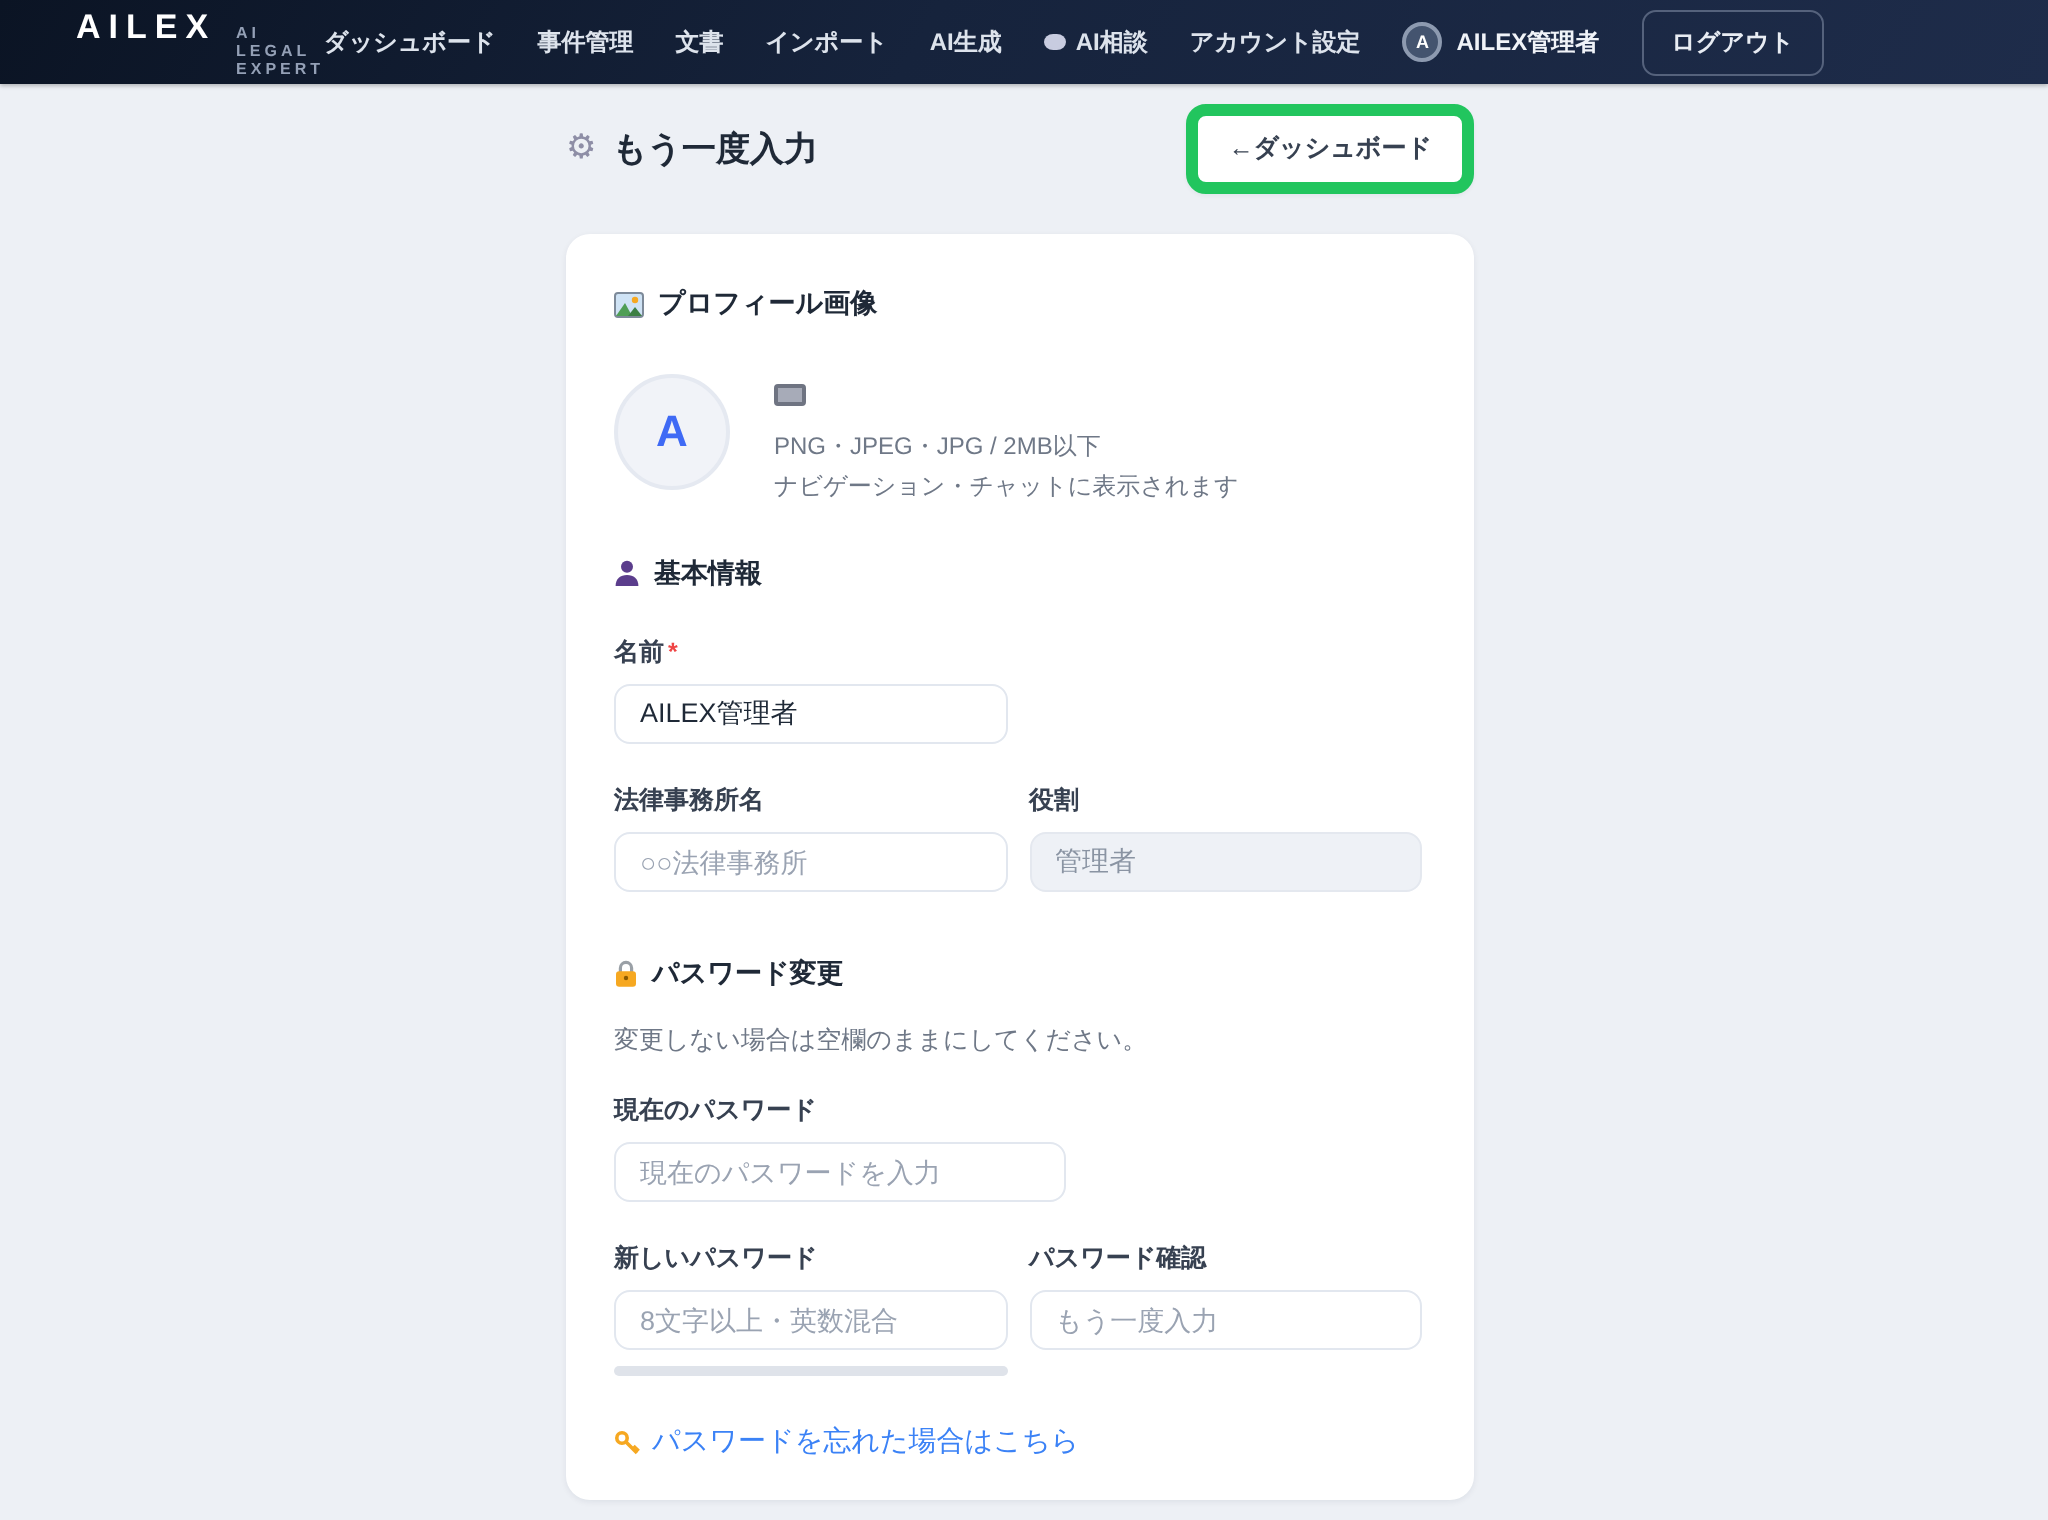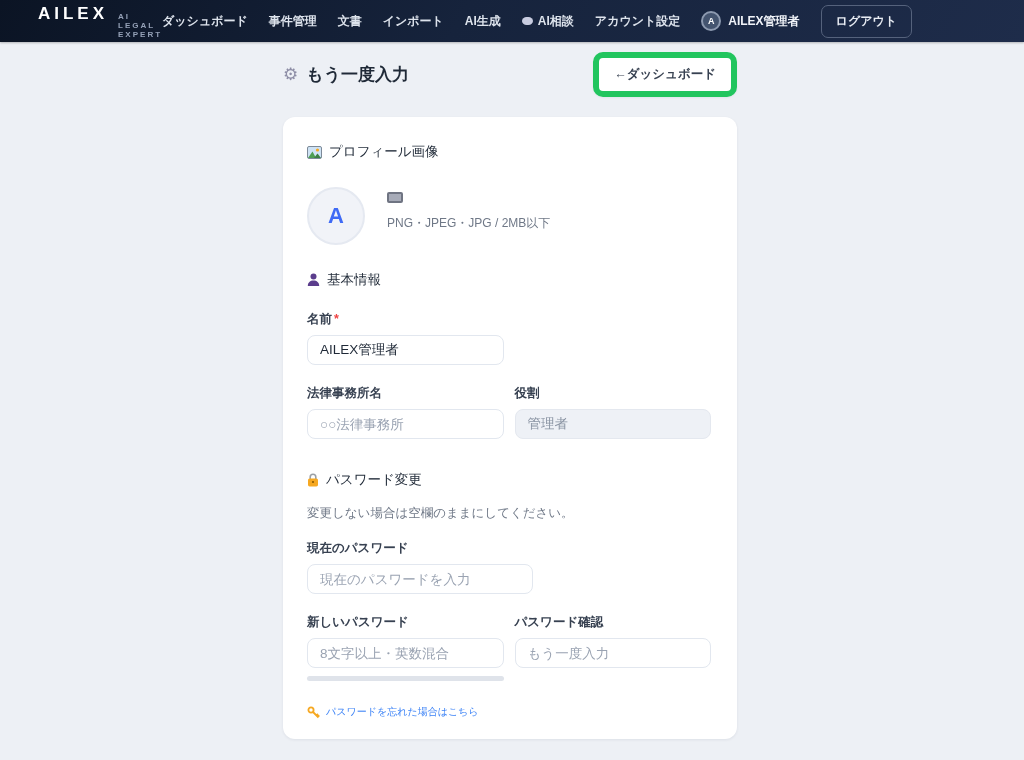--- a/index.html
+++ b/index.html
@@ -66,21 +66,21 @@
 
   
   .card {
     margin-top: 28px; margin-bottom: 13px;
     background: #ffffff; border-radius: 12px;
     box-shadow: 0 1px 3px rgba(20,30,60,.07);
     padding: 26px 26px 20px 24px;
   }
   .section-heading {
     display: flex; gap: 7px;
-    font-size: 13.5px; font-weight: 400; color: #1f2937;
+    font-size: 13.5px; font-weight: 700; color: #1f2937;
   }
   .icon-svg { display: inline-flex; align-items: center; }
 
   
   .profile-row { display: flex; align-items: flex-start; gap: 22px; margin-top: 26px; }
   .profile-avatar {
     width: 58px; height: 58px; border-radius: 50%;
     background: #f1f3f8; border: 2px solid #e5e9f1;
     display: flex; align-items: center; justify-content: center;
     color: #3f6af5; font-size: 22px; font-weight: 700; cursor: pointer;
@@ -117,21 +117,21 @@
   .pw-current { margin-top: 18px; }
   .pw-current .text-input { width: 226px; }
   .strength-track {
     width: 100%; height: 5px; margin-top: 8px;
     background: #dfe3ea; border-radius: 3px;
   }
   .forgot-row {
     display: flex; align-items: center; gap: 6px;
     margin-top: 24px; cursor: pointer;
   }
-  .forgot-link { color: #3b82f6; font-size: 10px; font-weight: 500; text-decoration: none; }
+  .forgot-link { color: #3b82f6; font-size: 14px; font-weight: 500; text-decoration: none; }
 </style>
 </head>
 <body>
 
 <header class="topnav">
   <div class="brand">
     <span class="brand-logo">AILEX</span>
     <span class="brand-tagline">AI LEGAL EXPERT</span>
   </div>
   <nav class="nav-right">
@@ -175,20 +175,21 @@
           </svg>
       </span>
       <span>プロフィール画像</span>
     </div>
 
     <div class="profile-row">
       <div class="profile-avatar">A</div>
       <div class="profile-meta">
         <div class="img-placeholder"></div>
         <div class="hint">PNG・JPEG・JPG / 2MB以下</div>
+        <div class="hint">ナビゲーション・チャットに表示されます</div>
       </div>
     </div>
 
     <div class="section-heading basic-heading">
       <span class="icon-svg">
         <svg width="13" height="14" viewBox="0 0 13 14">
             <circle cx="6.5" cy="3.4" r="3" fill="#5b3d8c"></circle>
             <path d="M0.8 13 C0.8 9.4 3.2 7.5 6.5 7.5 C9.8 7.5 12.2 9.4 12.2 13 Z" fill="#5b3d8c"></path>
           </svg>
       </span>

